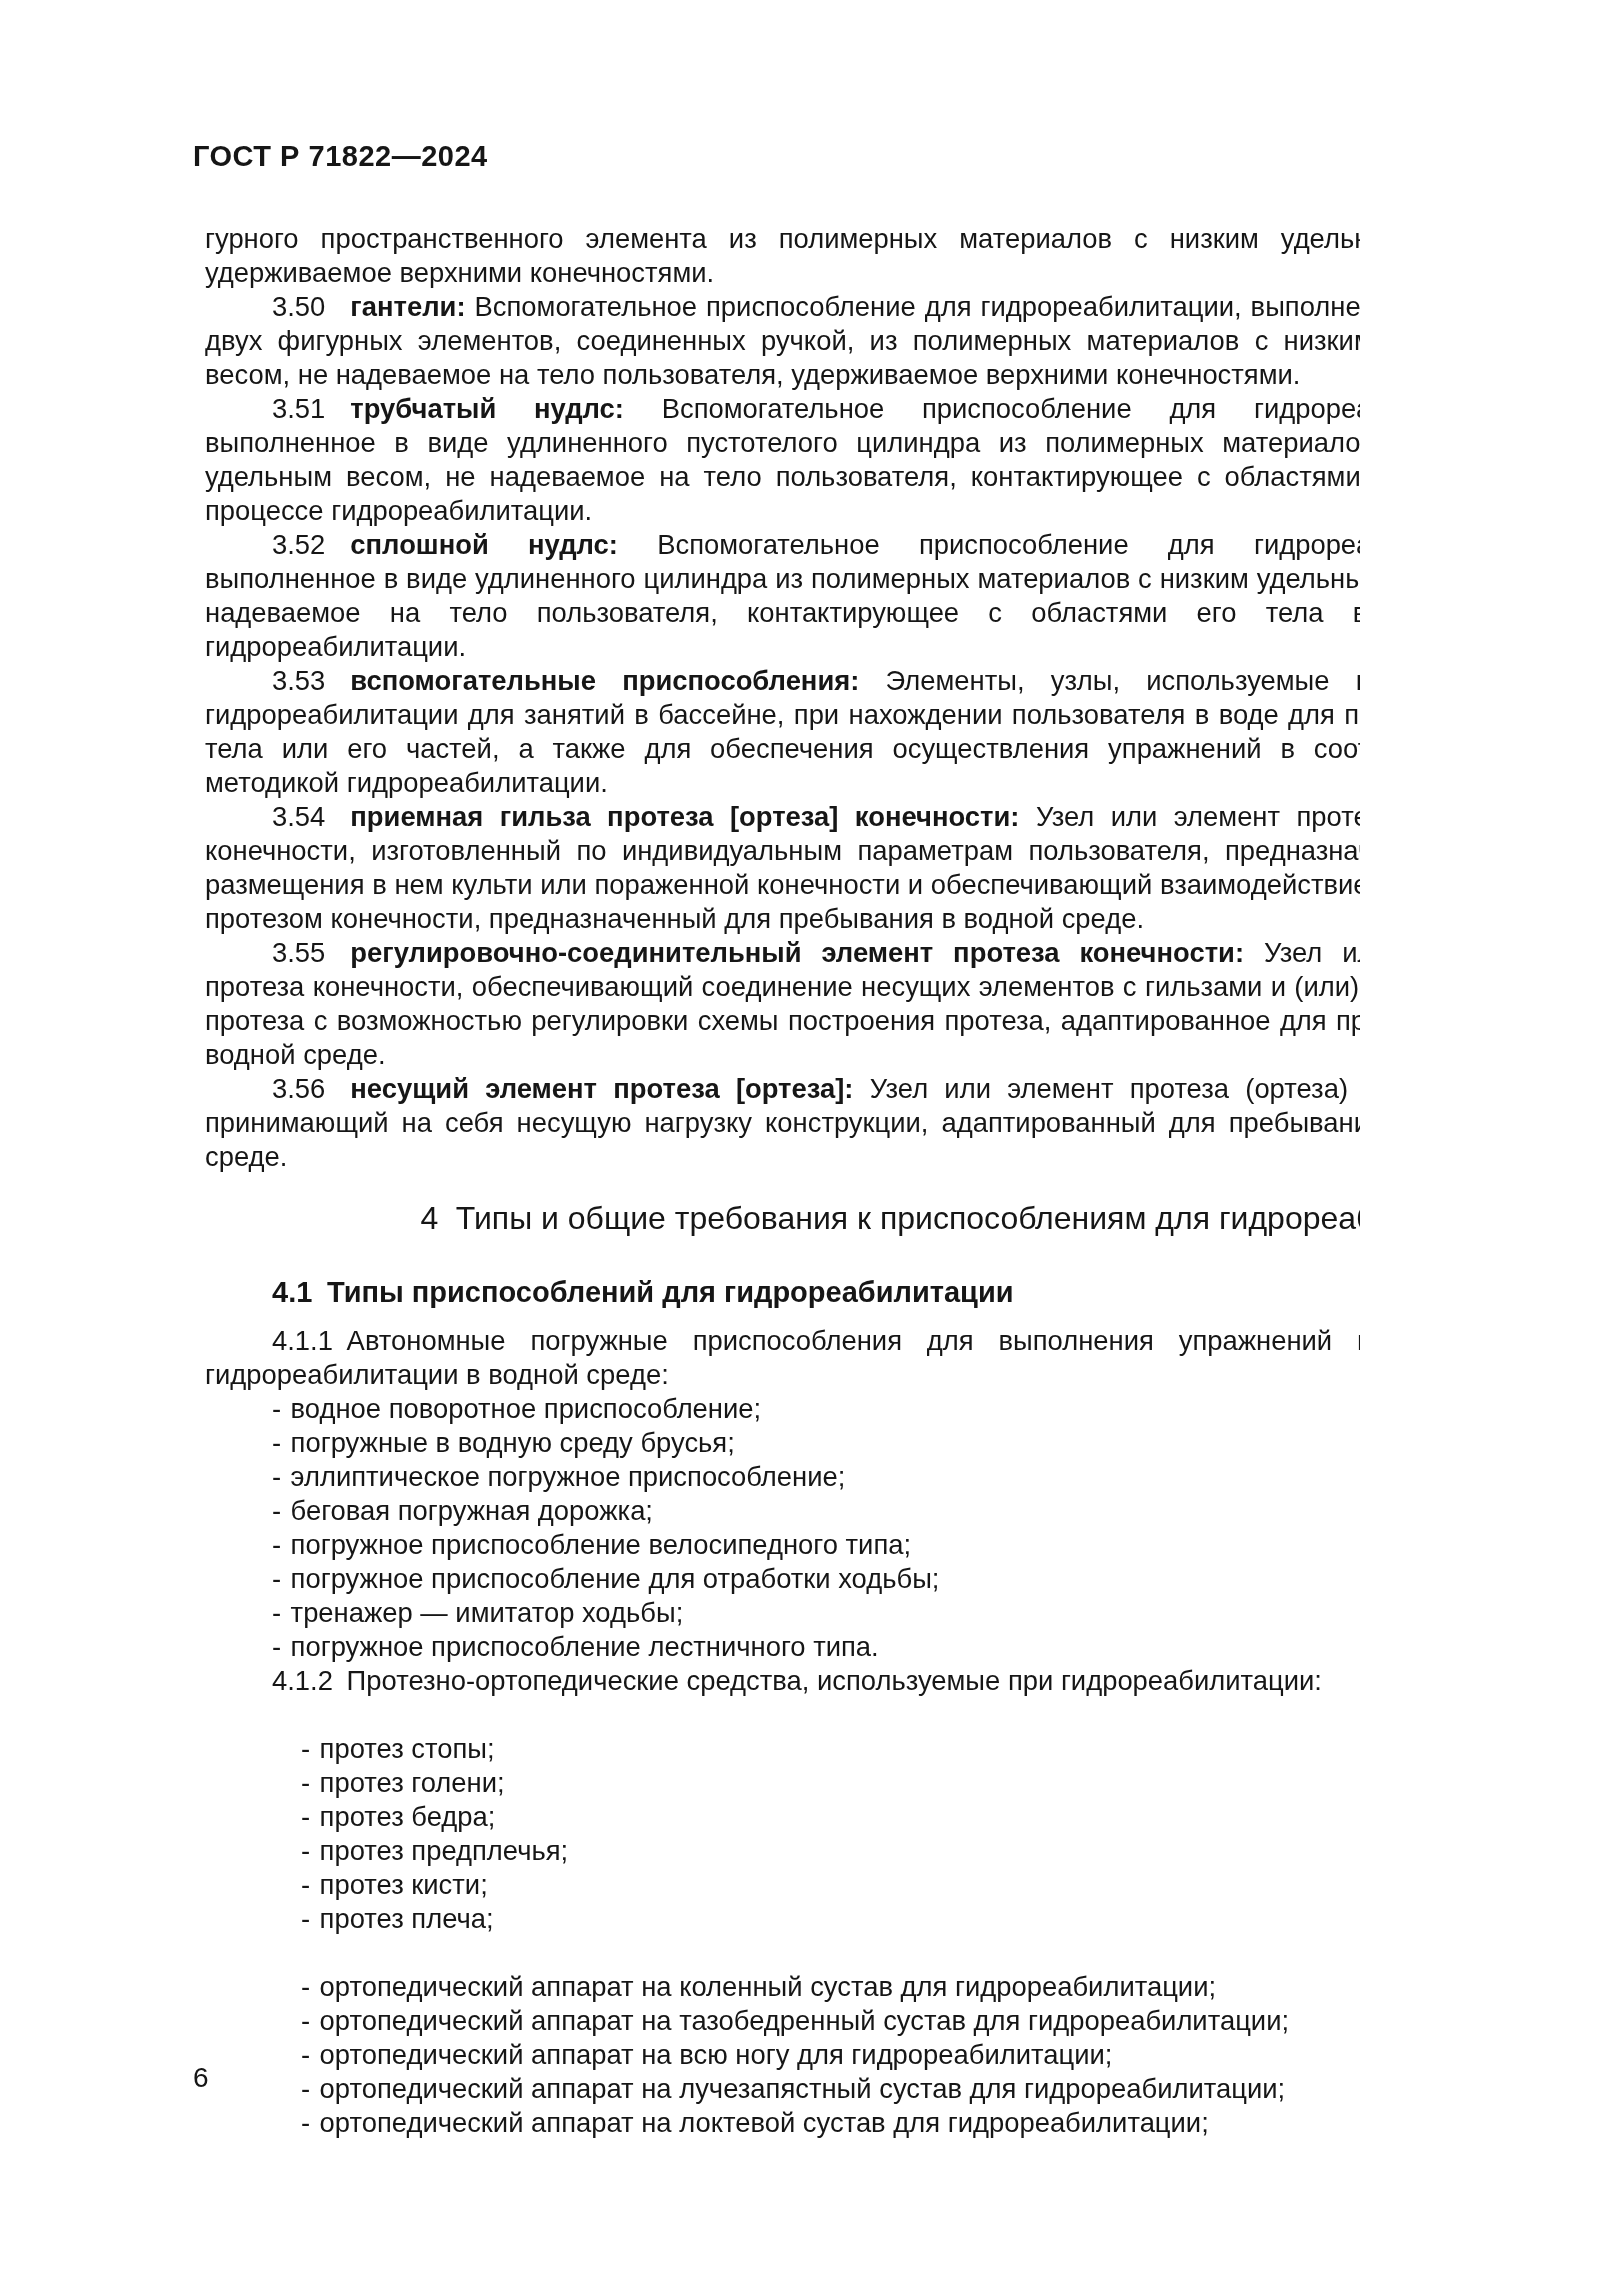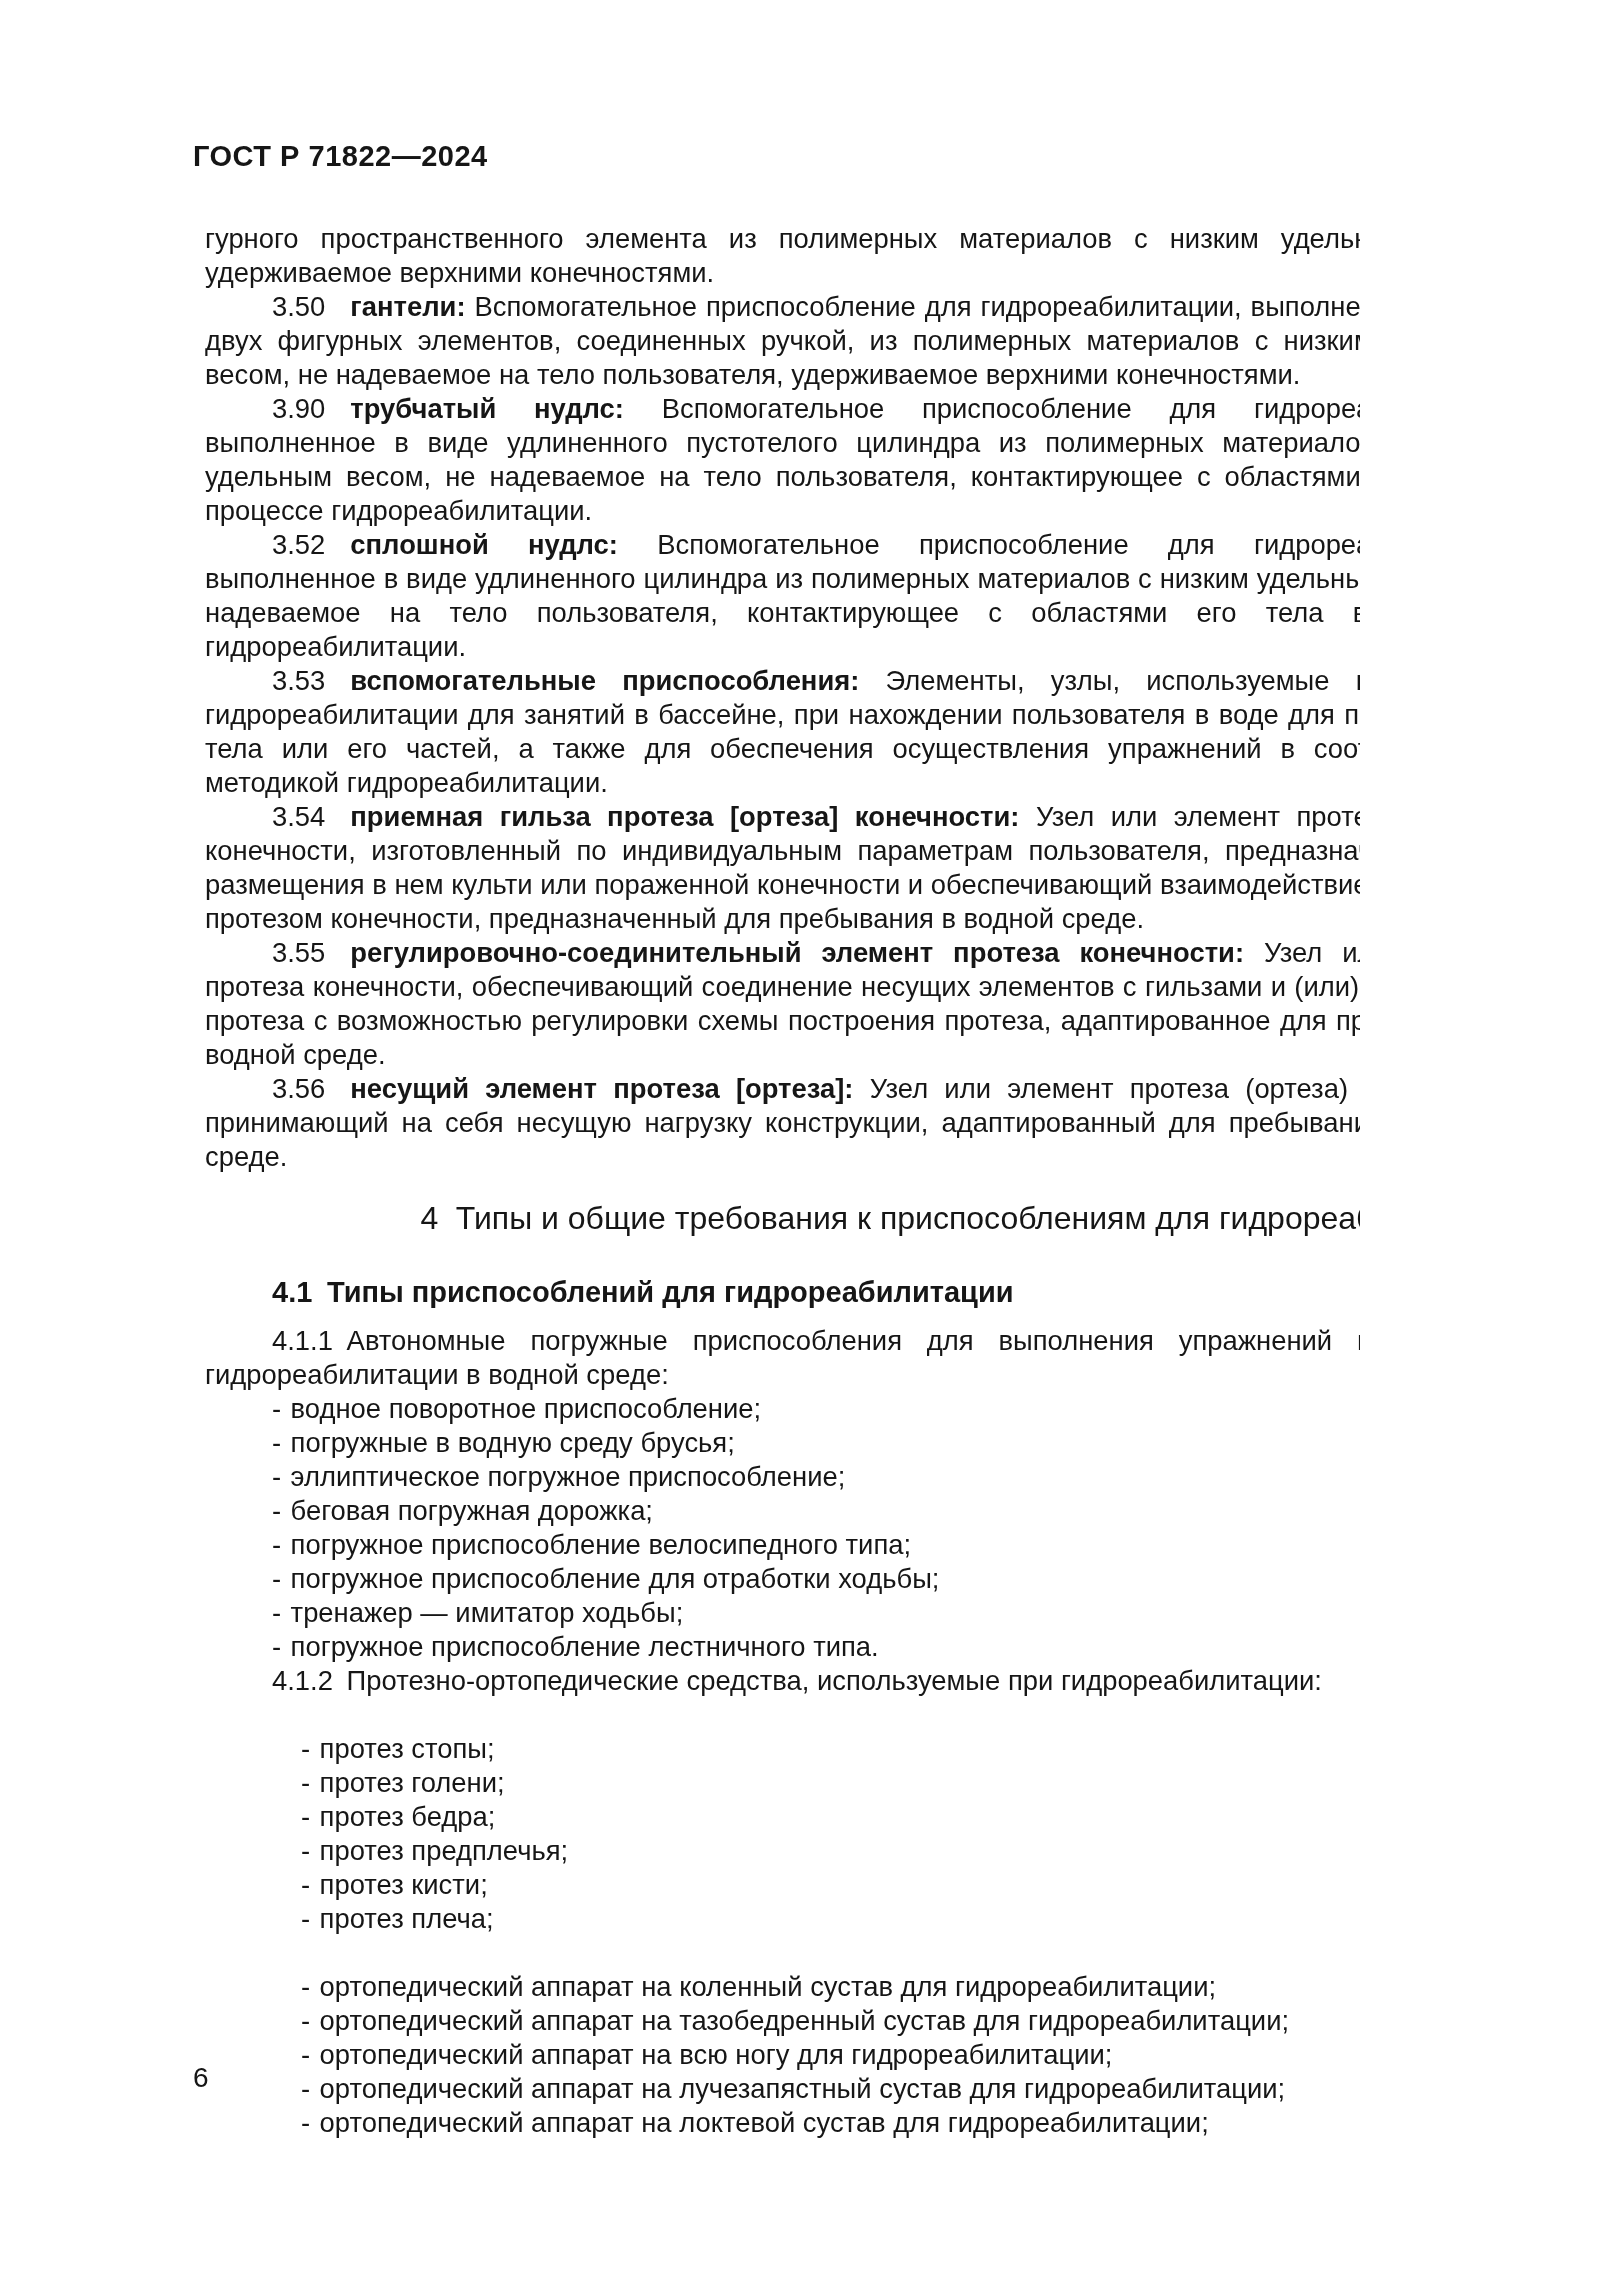--- a/index.html
+++ b/index.html
@@ -74,21 +74,21 @@
 <div class="page">
 
   <div class="doc-code">ГОСТ Р 71822—2024</div>
 
   <div class="body-block">
 
     <p class="def intro">гурного пространственного элемента из полимерных материалов с низким удельным весом, удерживаемое верхними конечностями.</p>
 
     <div id="definitions">
         <p class="def"><span class="def-num">3.50</span><b class="def-term">гантели:</b> Вспомогательное приспособление для гидрореабилитации, выполненное в виде двух фигурных элементов, соединенных ручкой, из полимерных материалов с низким удельным весом, не надеваемое на тело пользователя, удерживаемое верхними конечностями.</p>
-        <p class="def"><span class="def-num">3.90</span><b class="def-term">трубчатый нудлс:</b> Вспомогательное приспособление для гидрореабилитации, выполненное в виде удлиненного пустотелого цилиндра из полимерных материалов с низким удельным весом, не надеваемое на тело пользователя, контактирующее с областями его тела в процессе гидрореабилитации.</p>
+        <p class="def"><span class="def-num">3.51</span><b class="def-term">трубчатый нудлс:</b> Вспомогательное приспособление для гидрореабилитации, выполненное в виде удлиненного пустотелого цилиндра из полимерных материалов с низким удельным весом, не надеваемое на тело пользователя, контактирующее с областями его тела в процессе гидрореабилитации.</p>
         <p class="def"><span class="def-num">3.52</span><b class="def-term">сплошной нудлс:</b> Вспомогательное приспособление для гидрореабилитации, выполненное в виде удлиненного цилиндра из полимерных материалов с низким удельным весом, не надеваемое на тело пользователя, контактирующее с областями его тела в процессе гидрореабилитации.</p>
         <p class="def"><span class="def-num">3.53</span><b class="def-term">вспомогательные приспособления:</b> Элементы, узлы, используемые в процессе гидрореабилитации для занятий в бассейне, при нахождении пользователя в воде для поддержания тела или его частей, а также для обеспечения осуществления упражнений в соответствие с методикой гидрореабилитации.</p>
         <p class="def"><span class="def-num">3.54</span><b class="def-term">приемная гильза протеза [ортеза] конечности:</b> Узел или элемент протеза (ортеза) конечности, изготовленный по индивидуальным параметрам пользователя, предназначенный для размещения в нем культи или пораженной конечности и обеспечивающий взаимодействие человека с протезом конечности, предназначенный для пребывания в водной среде.</p>
         <p class="def"><span class="def-num">3.55</span><b class="def-term">регулировочно-соединительный элемент протеза конечности:</b> Узел или элемент протеза конечности, обеспечивающий соединение несущих элементов с гильзами и (или) шарнирами протеза с возможностью регулировки схемы построения протеза, адаптированное для пребывания в водной среде.</p>
         <p class="def"><span class="def-num">3.56</span><b class="def-term">несущий элемент протеза [ортеза]:</b> Узел или элемент протеза (ортеза) конечности, принимающий на себя несущую нагрузку конструкции, адаптированный для пребывания в водной среде.</p>
       </div>
 
     <h1 class="sec"><span>4</span><span class="hgap"></span><span>Типы и общие требования к приспособлениям для гидрореабилитации</span></h1>
 
     <h2 class="sec"><span>4.1</span><span class="hgap2"></span><span>Типы приспособлений для гидрореабилитации</span></h2>

